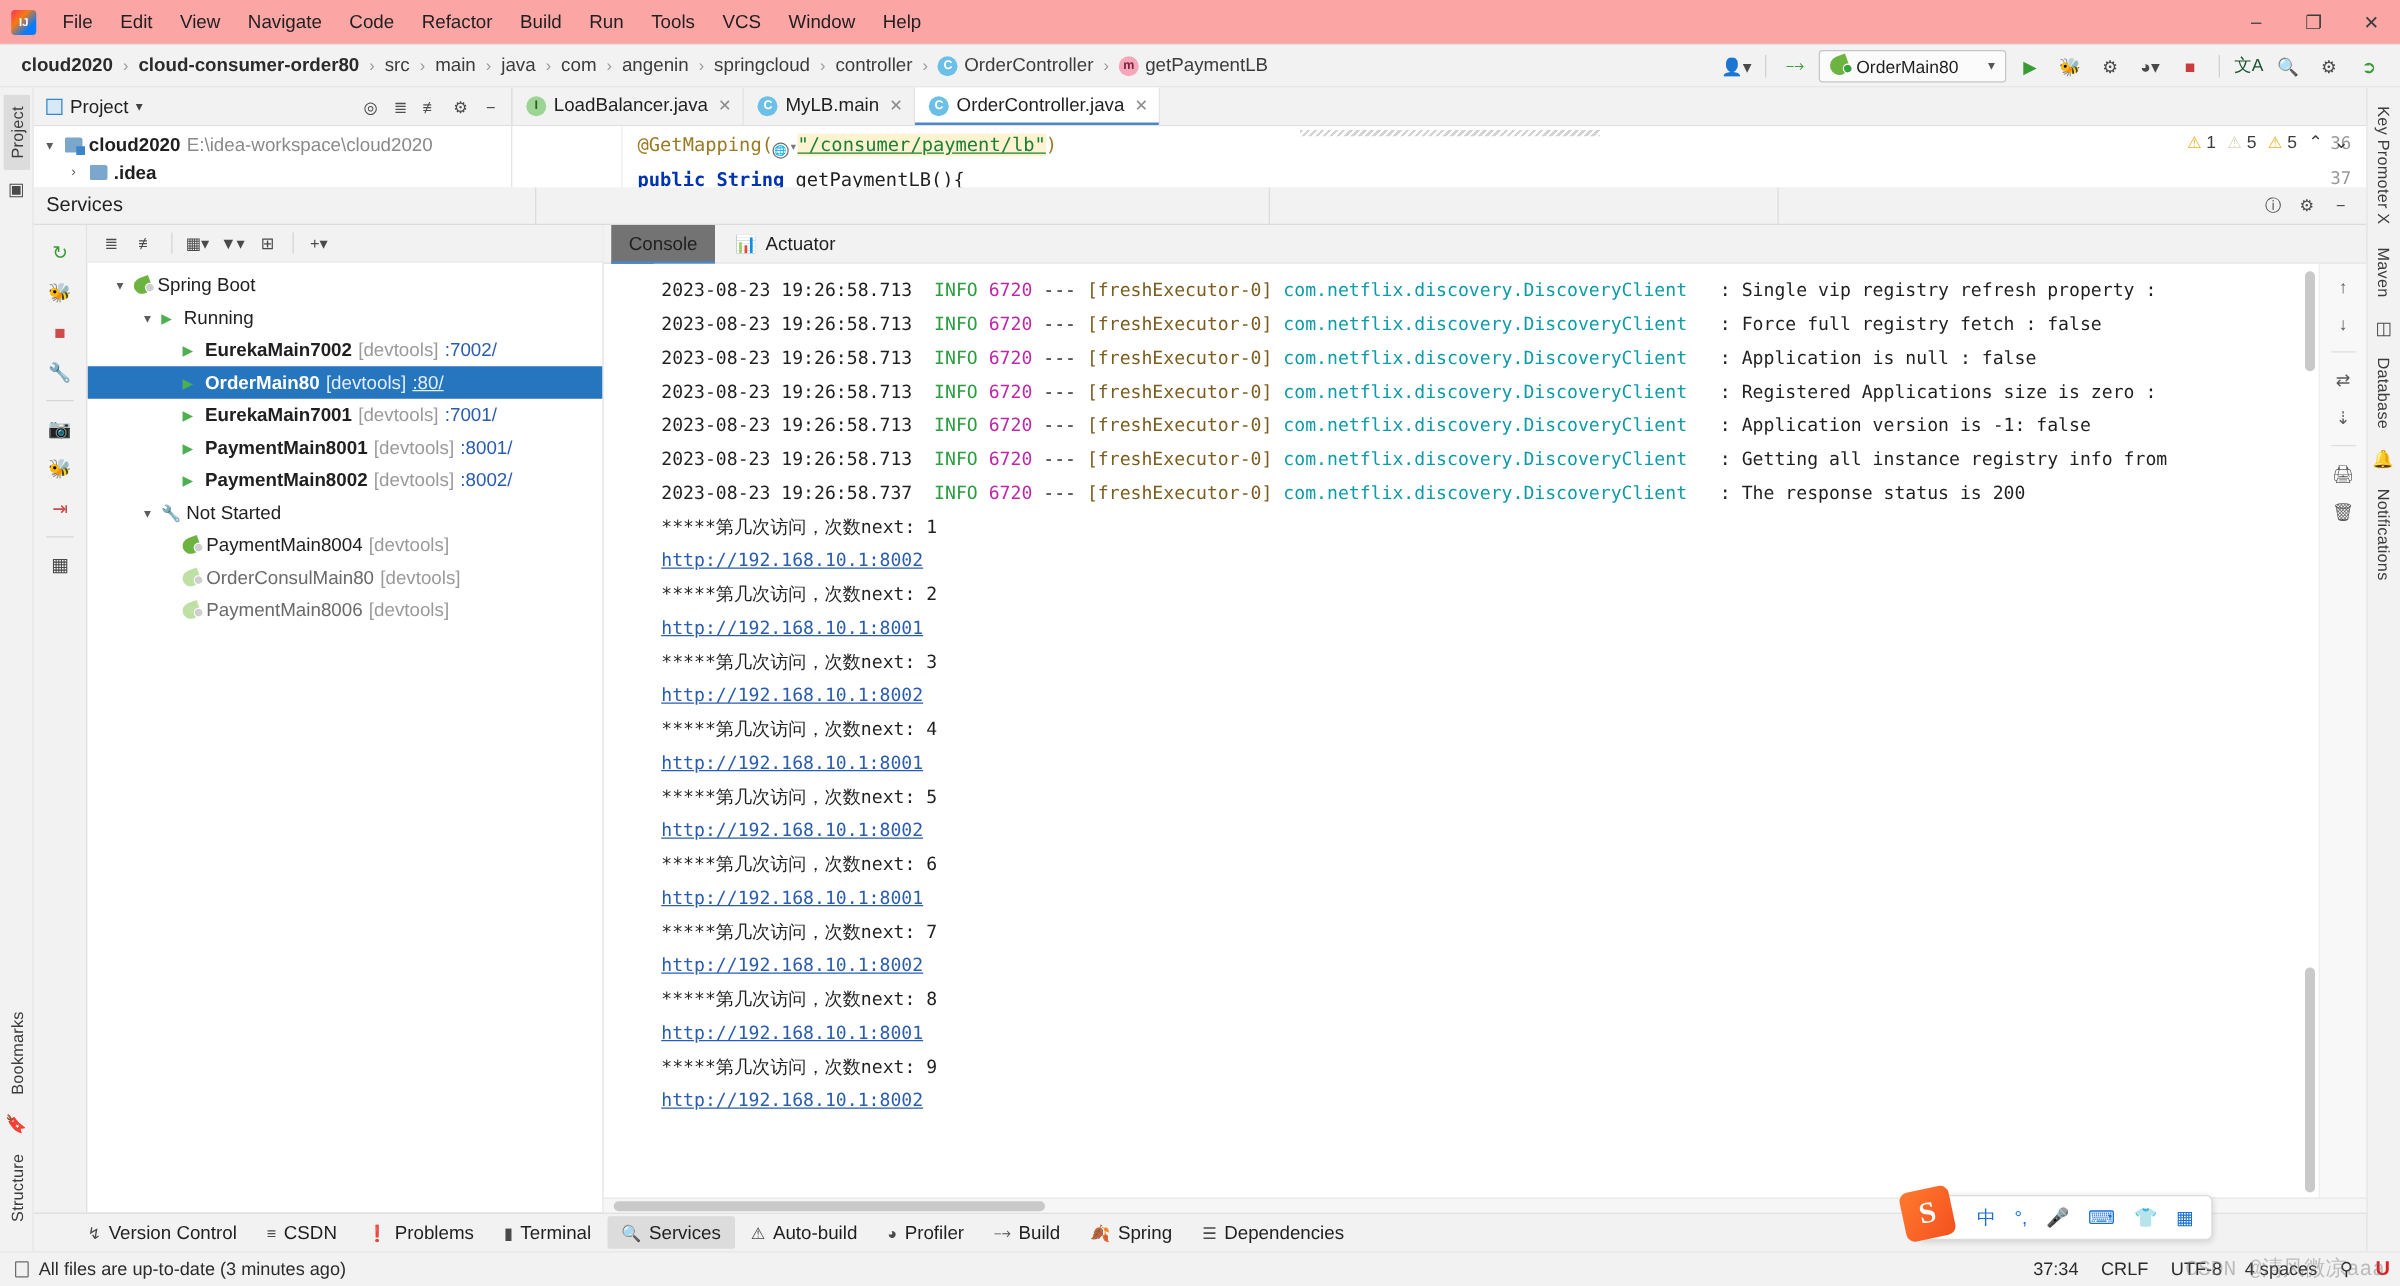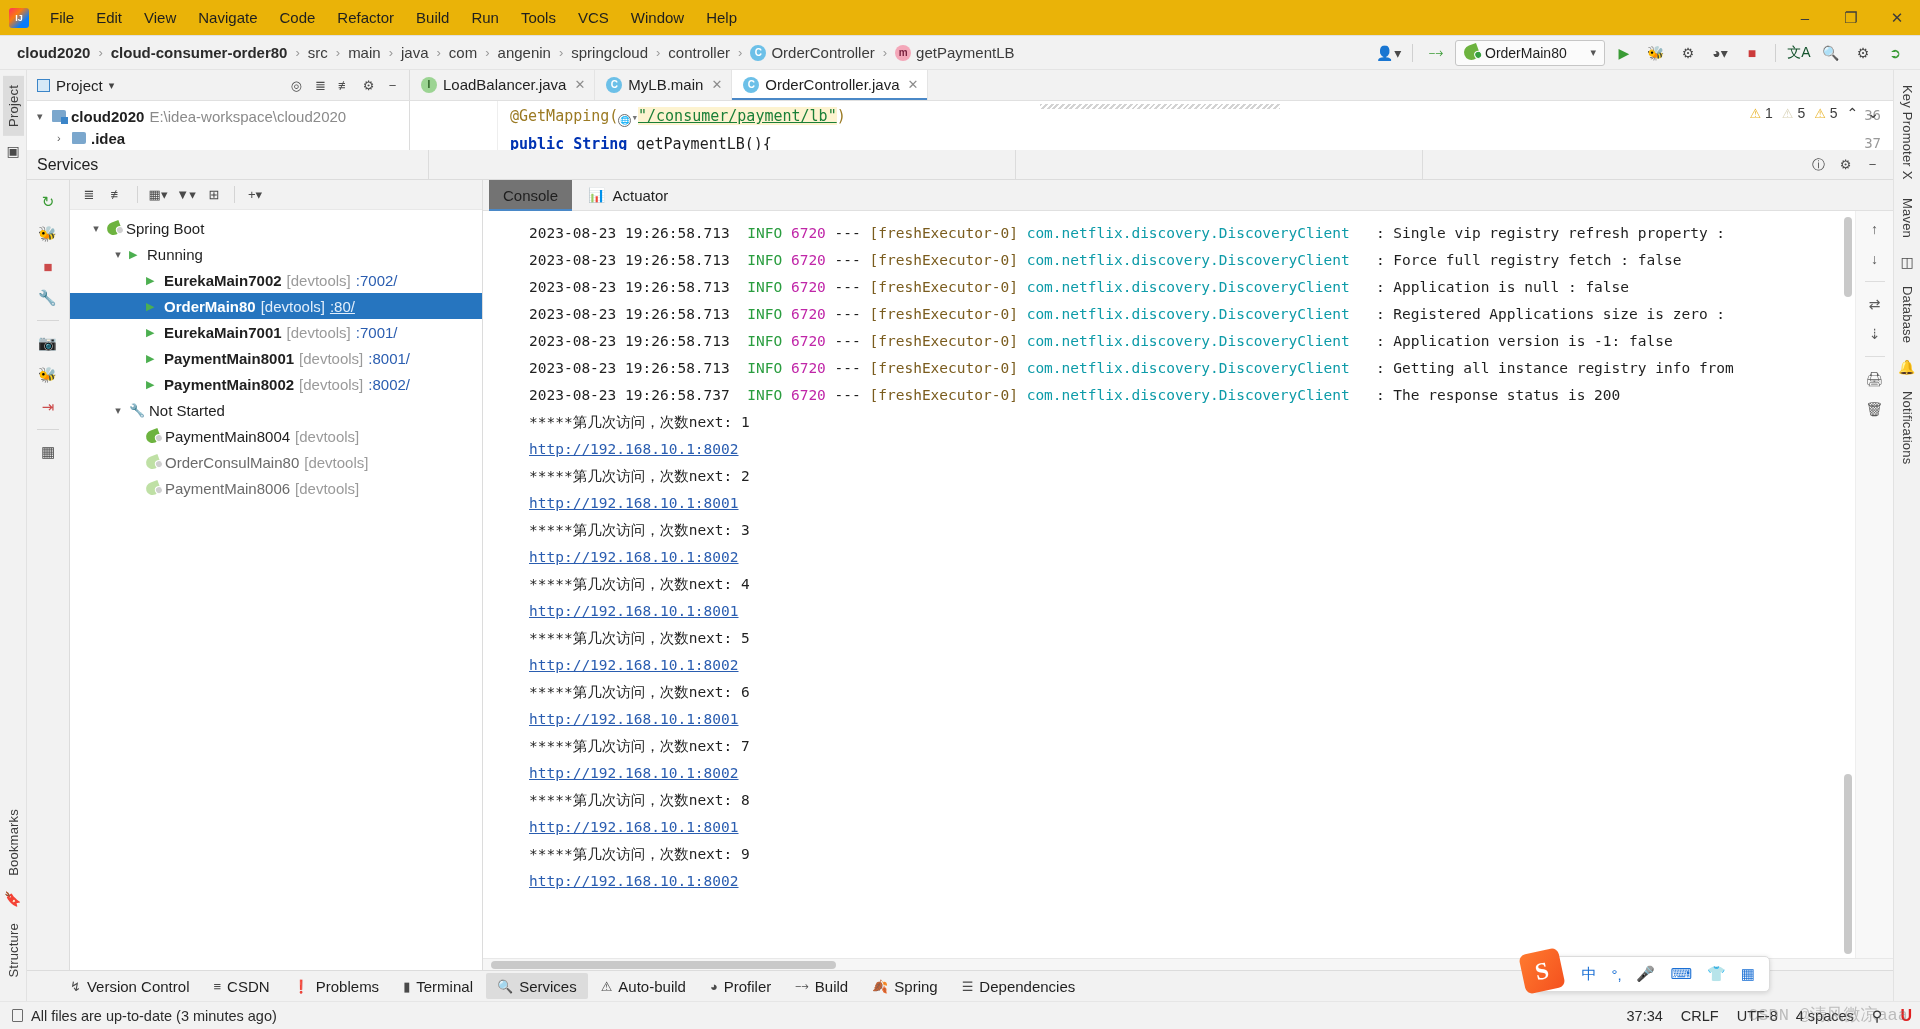--- a/index.html
+++ b/index.html
@@ -9,21 +9,21 @@
     background: #f2f2f2;
     font-family: "Liberation Sans", sans-serif;
     font-size: 15px;
     color: #1f1f1f;
     -webkit-font-smoothing: antialiased;
   }
   .app { position: relative; width: 1920px; height: 1029px; display: flex; flex-direction: column; }
 
   
   .titlebar {
-    height: 36px; background: #eab308; display: flex; align-items: center;
+    height: 36px; background: #fca5a5; display: flex; align-items: center;
     border-bottom: 1px solid #e0e0e0; flex: none; position: relative;
   }
   .ij-logo {
     width: 20px; height: 20px; margin: 0 10px 0 9px; flex: none;
     background: linear-gradient(135deg,#fe315d 0%,#f97a12 35%,#087cfa 72%,#087cfa 100%);
     border-radius: 3px; position: relative;
   }
   .ij-logo::after {
     content: "IJ"; position: absolute; inset: 0; color: #fff; font-size: 9px;
     font-weight: bold; display: flex; align-items: center; justify-content: center;

